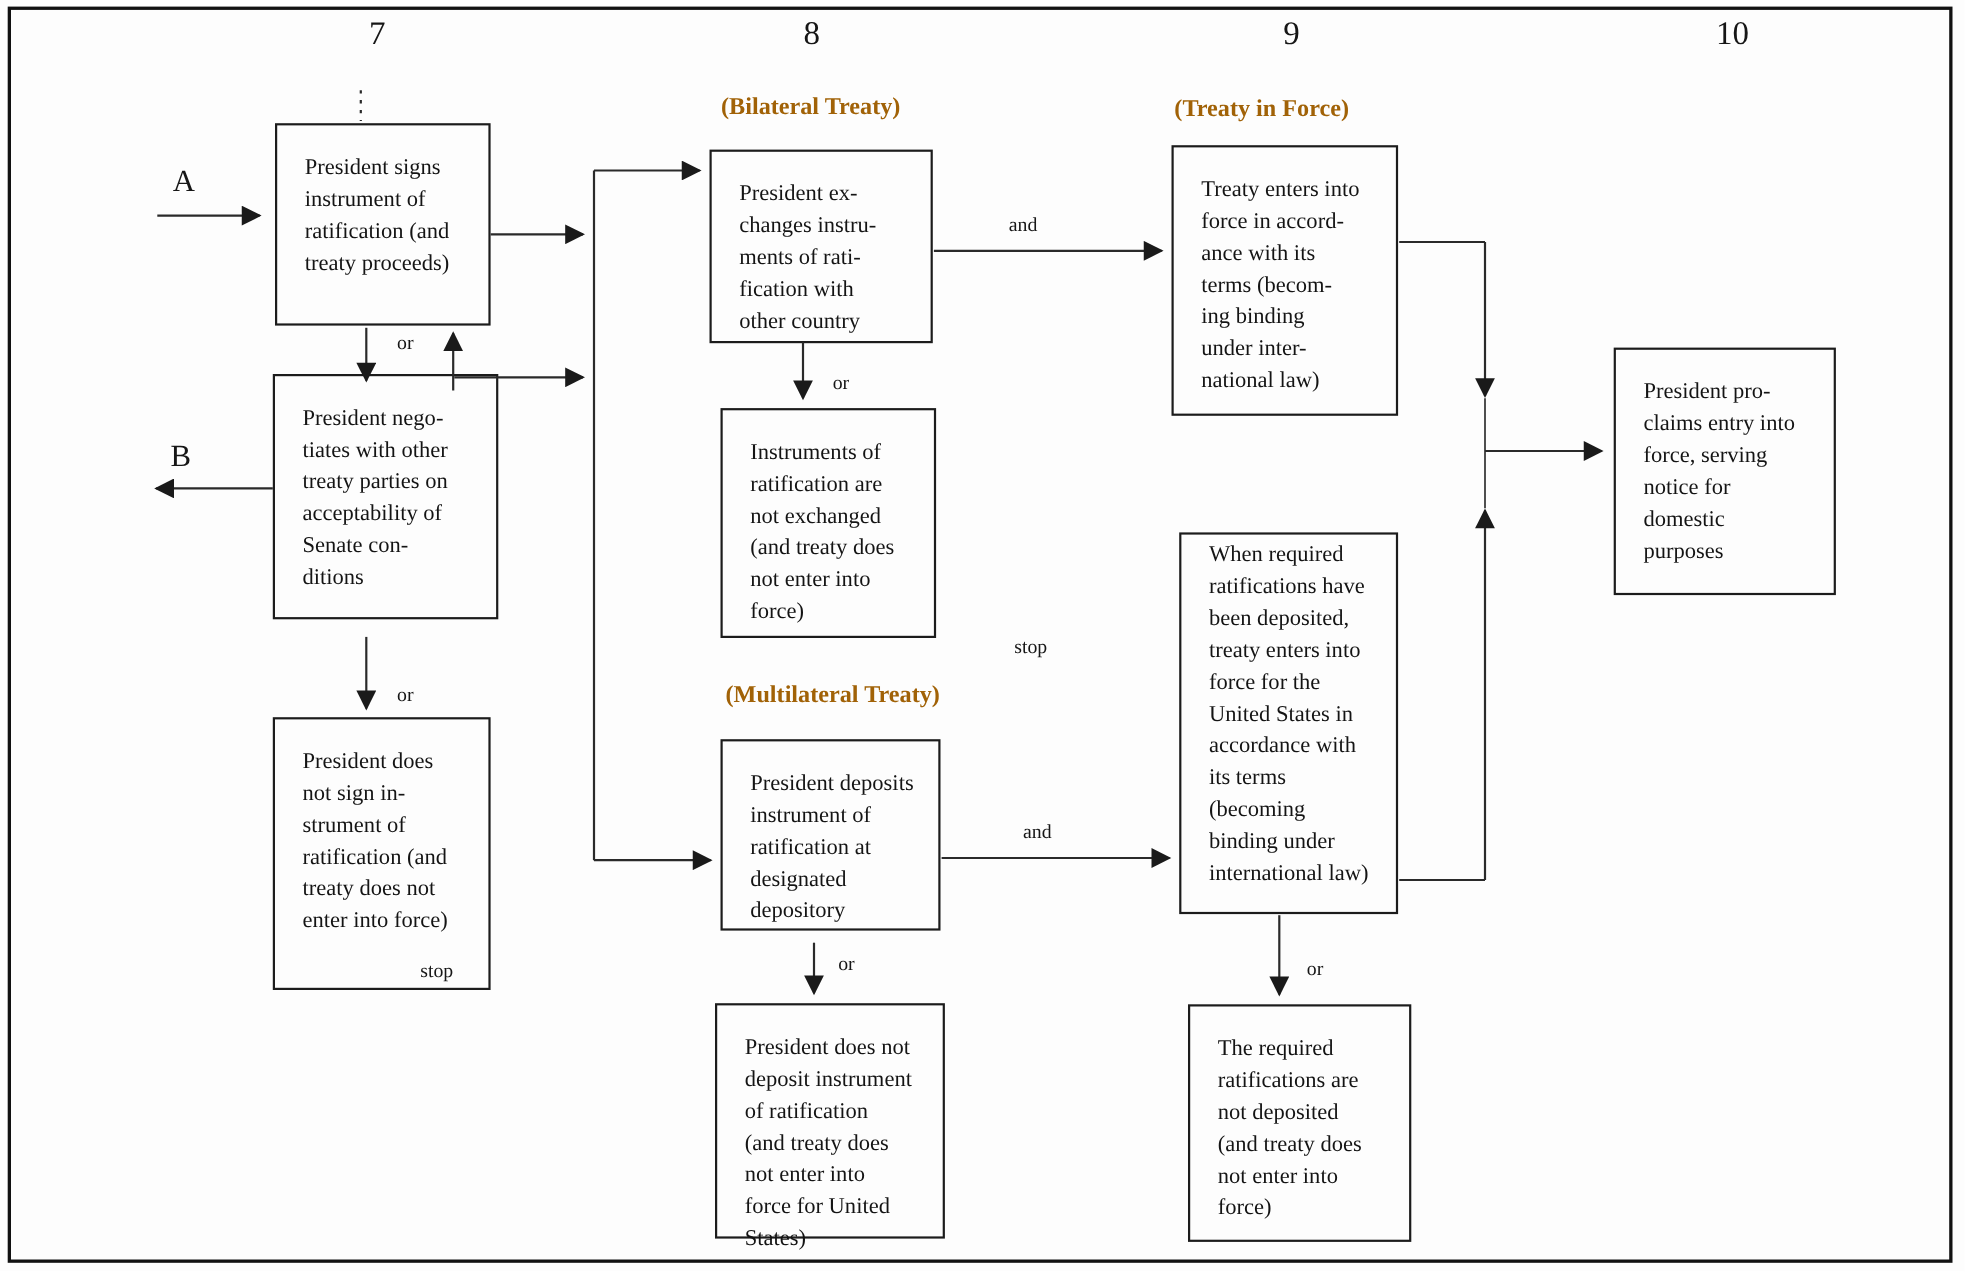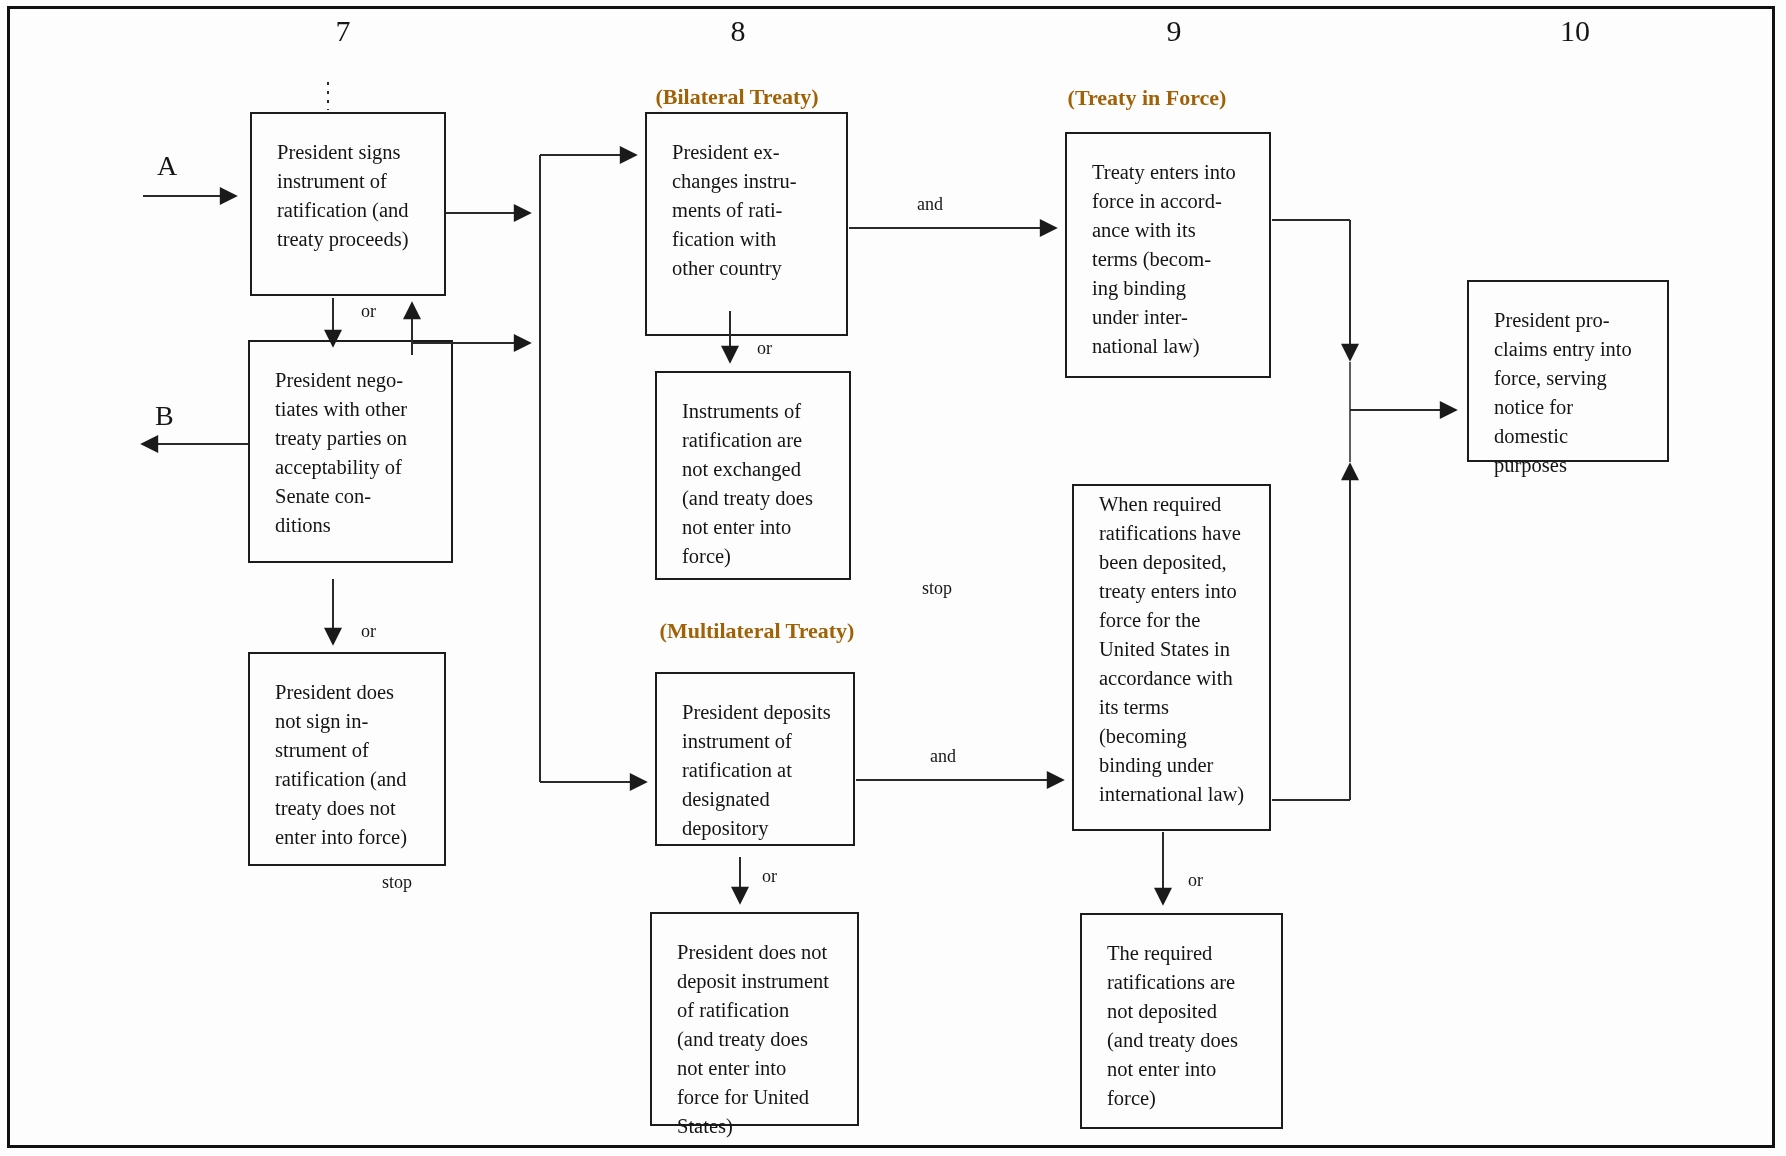--- a/index.html
+++ b/index.html
@@ -56,30 +56,30 @@
 treaty proceeds)</span>
   </div>
   <div class="box" style="left:248px; top:340px; width:205px; height:223px">
     <span class="box-text">President nego-
 tiates with other
 treaty parties on
 acceptability of
 Senate con-
 ditions</span>
   </div>
-  <div class="box" style="left:248px; top:652px; width:198px; height:214px">
+  <div class="box" style="left:248px; top:652px; width:198px; height:248px">
     <span class="box-text">President does
 not sign in-
 strument of
 ratification (and
 treaty does not
 enter into force)</span>
   </div>
 
-  <div class="box" style="left:645px; top:112px; width:203px; height:224px">
+  <div class="box" style="left:645px; top:136px; width:203px; height:176px">
     <span class="box-text">President ex-
 changes instru-
 ments of rati-
 fication with
 other country</span>
   </div>
   <div class="box" style="left:655px; top:371px; width:196px; height:209px">
     <span class="box-text">Instruments of
 ratification are
 not exchanged
@@ -128,21 +128,21 @@
   </div>
   <div class="box" style="left:1080px; top:913px; width:203px; height:216px">
     <span class="box-text">The required
 ratifications are
 not deposited
 (and treaty does
 not enter into
 force)</span>
   </div>
 
-  <div class="box" style="left:1467px; top:280px; width:202px; height:182px">
+  <div class="box" style="left:1467px; top:316px; width:202px; height:225px">
     <span class="box-text">President pro-
 claims entry into
 force, serving
 notice for
 domestic
 purposes</span>
   </div>
 
   <span class="lbl big" style="left:157px;  top:150px">A</span>
   <span class="lbl big" style="left:155px;  top:400px">B</span>

